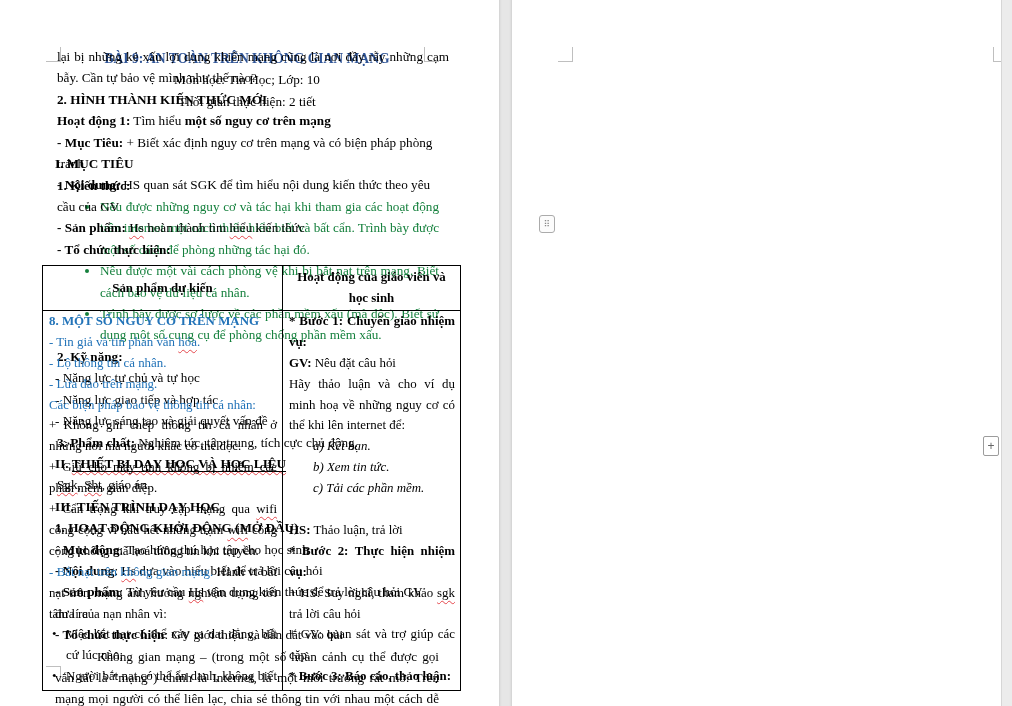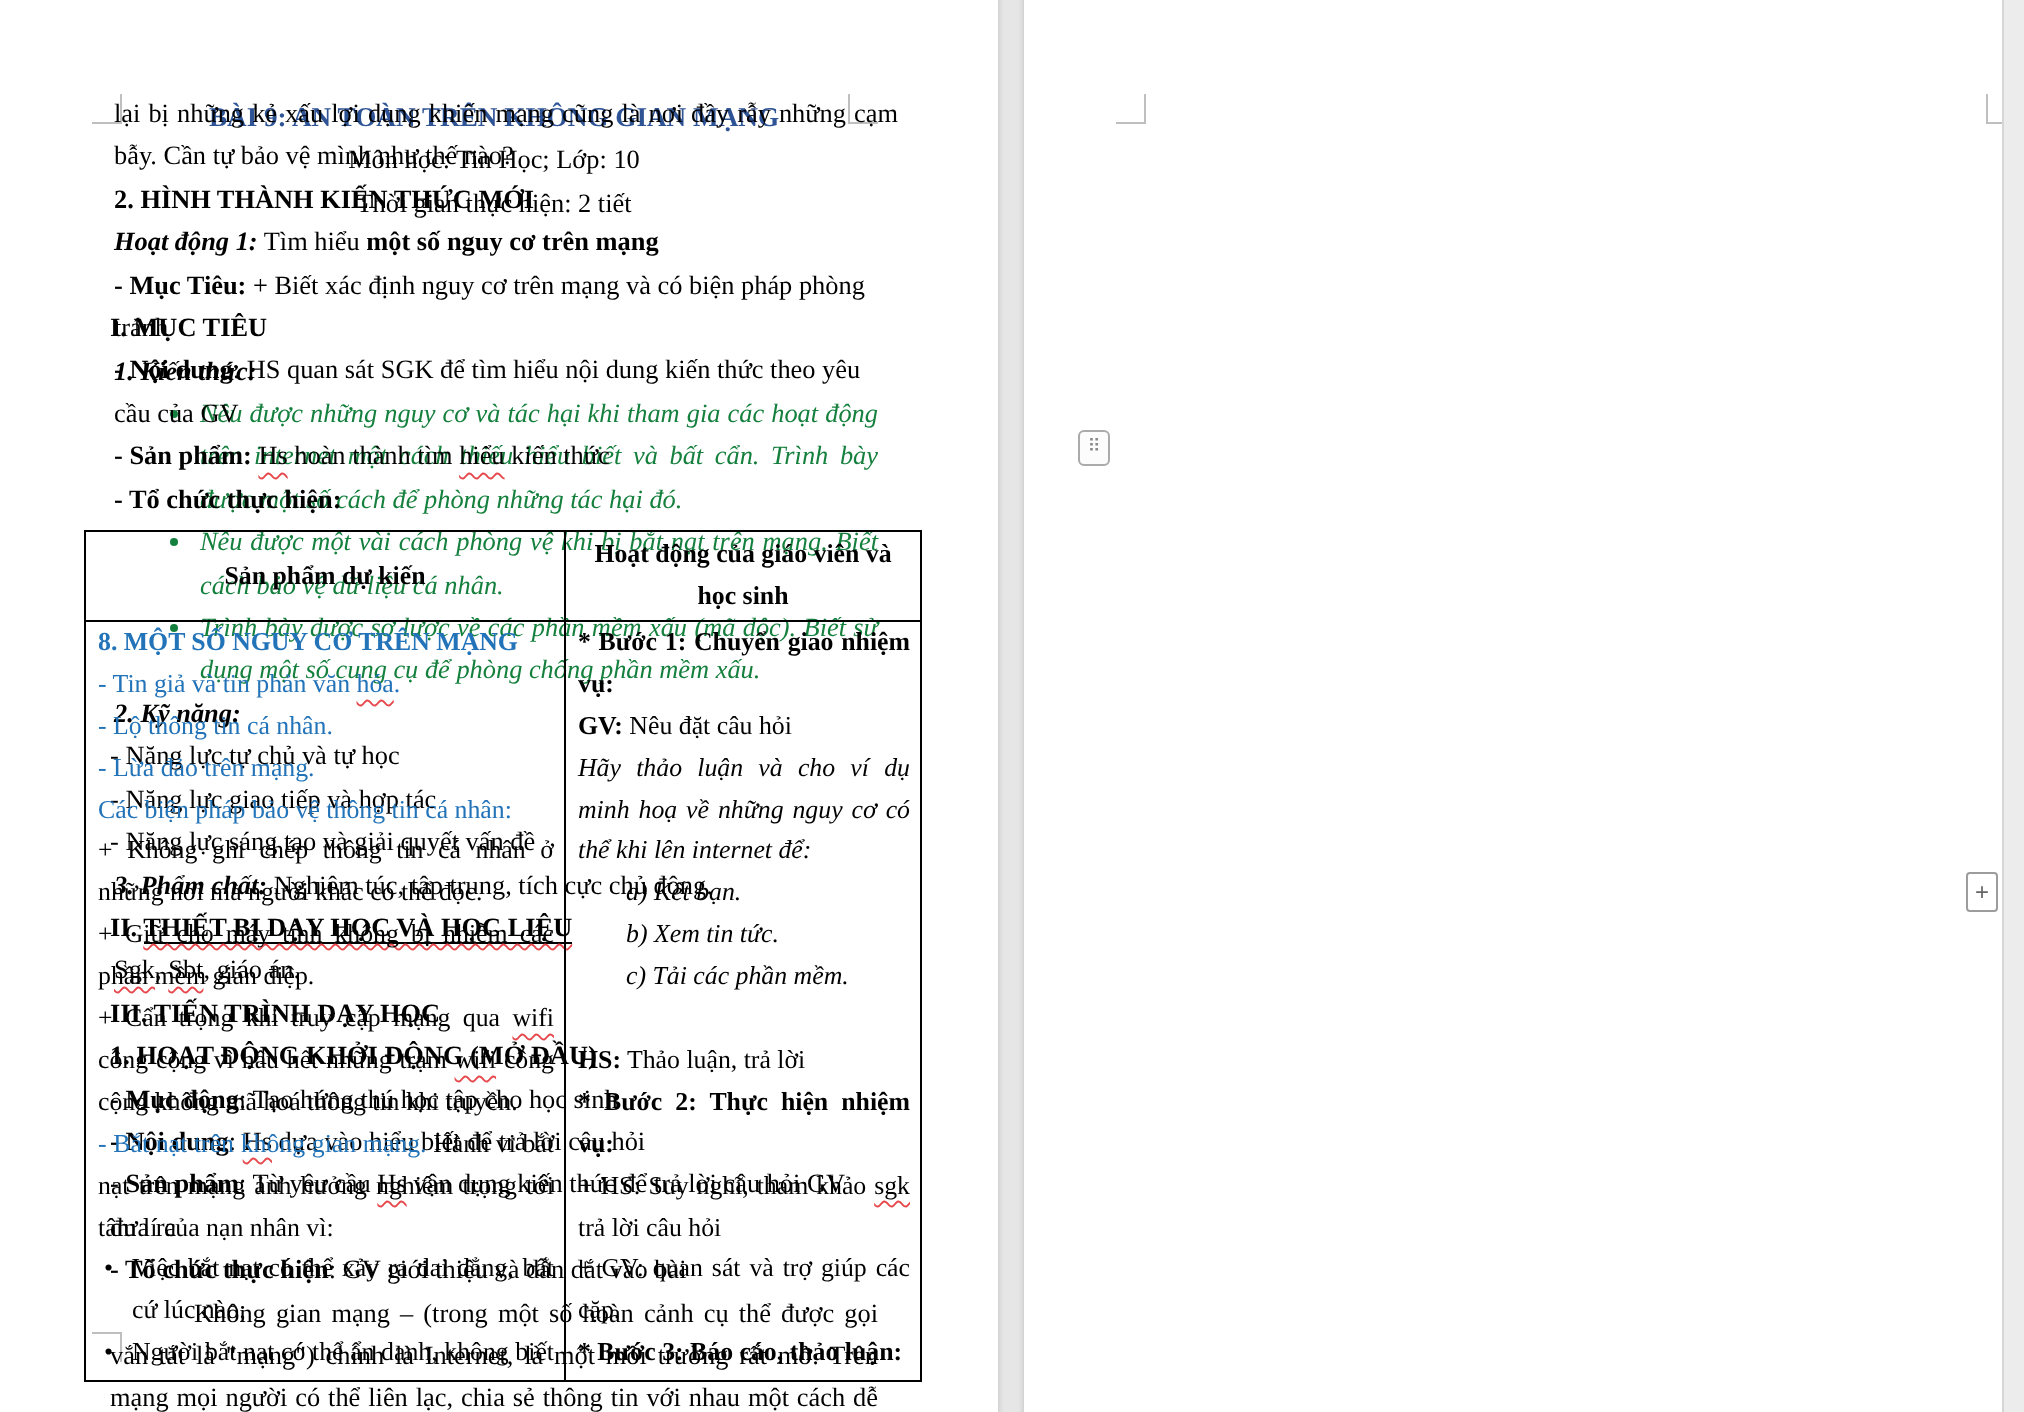--- a/index.html
+++ b/index.html
@@ -18,21 +18,21 @@
   .cm { position:absolute; background:#bfbfbf; }
   .cm-v { width:1px; height:15px; }
   .cm-h { height:1px; width:15px; }
 
   .content1 { position:absolute; left:55px; top:48px; width:384px; }
   .content2 { position:absolute; left:57px; top:46px; width:392px; }
   p { margin:0; }
   .center { text-align:center; }
   .just { text-align:justify; }
   .sb { font-weight:bold; }
-  .si { font-style:italic; }
+  .si { }
   .c-title { color:#2F5496; }
   .navy { color:#15803d; }
   .c-blue { color:#2273B8; }
   .sq { text-decoration:underline wavy #E5484D 1px; text-underline-offset:3px; }
   .hu { border-bottom:1px solid #000; }
   .ind1 { margin-left:2px; }
   .sp42 { height:41px; }
   .title-line { font-size:13.6px; }
 
   ul.kb { margin:0; padding-left:45px; }

